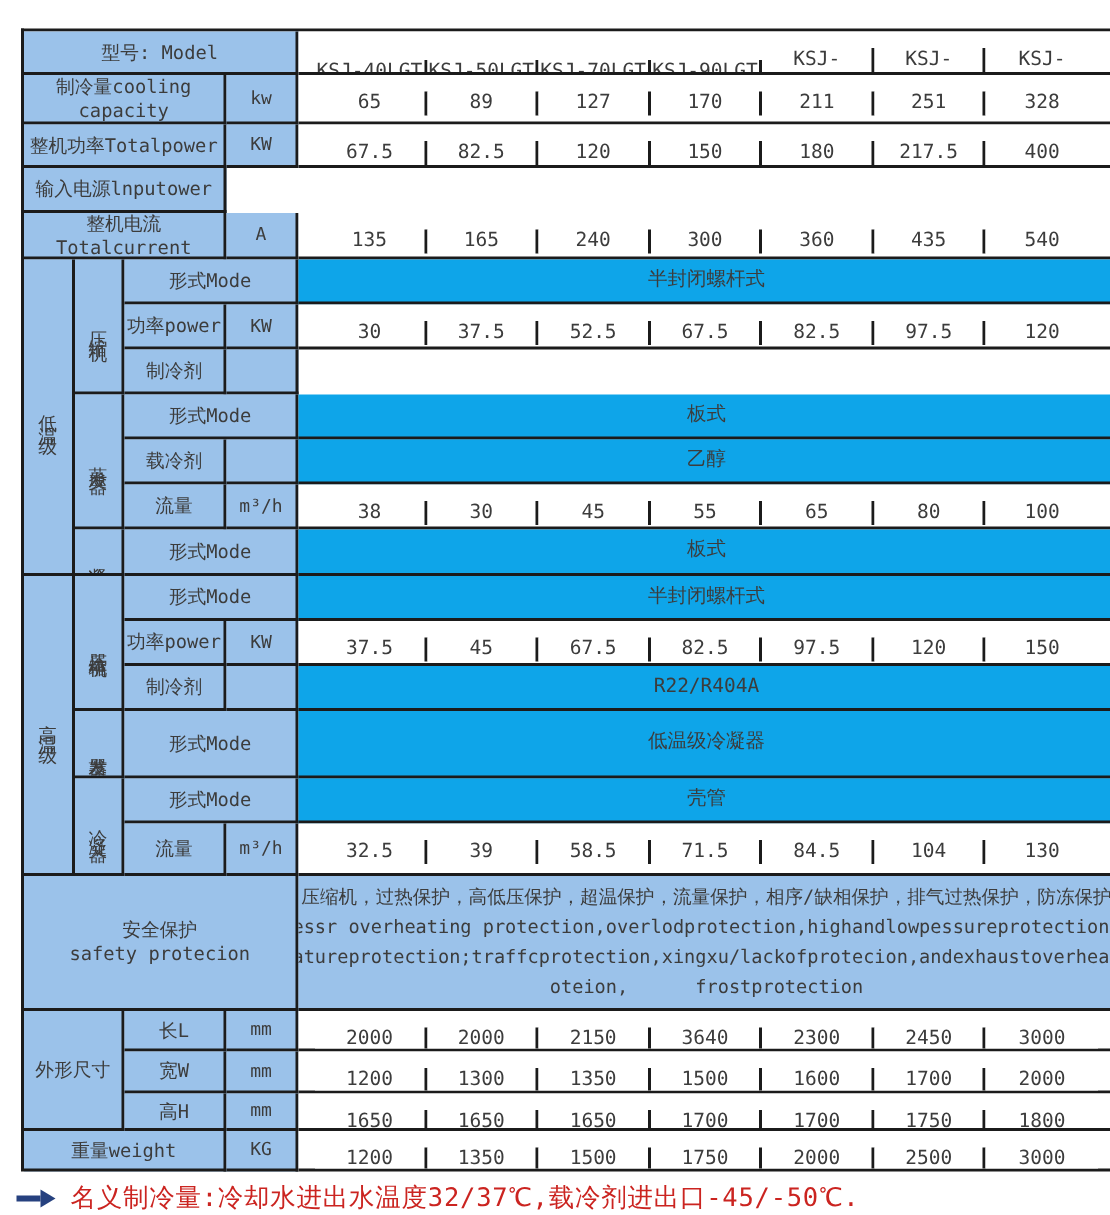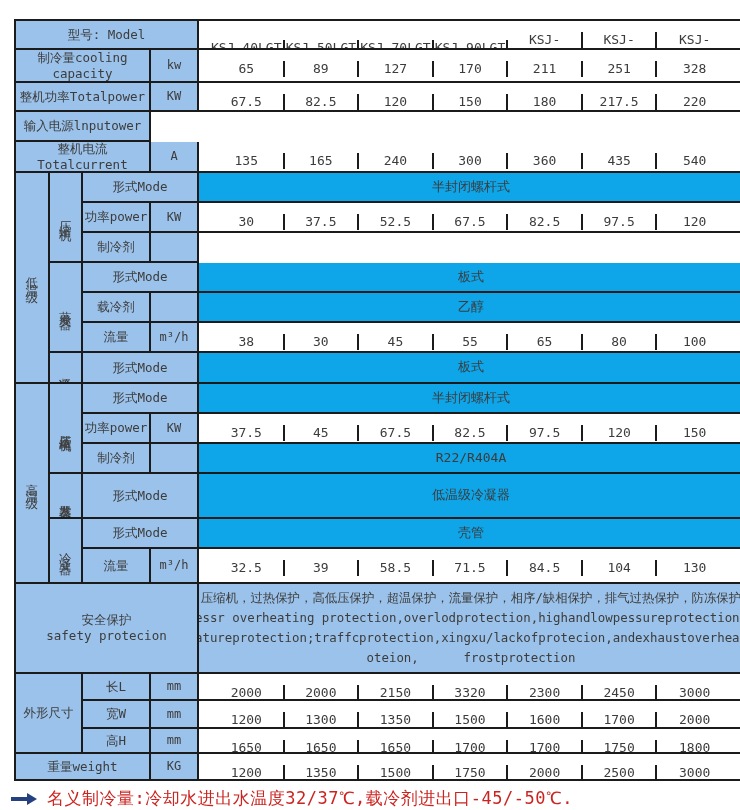--- a/index.html
+++ b/index.html
@@ -99,21 +99,21 @@
 
   <div class="c" style="grid-area:3/1/4/4">整机功率Totalpower</div>
   <div class="c unit" style="grid-area:3/4/4/5">KW</div>
   <div class="c vals" style="grid-area:3/5/4/12">
       <div class="vcell">67.5</div>
       <div class="vcell">82.5</div>
       <div class="vcell">120</div>
       <div class="vcell">150</div>
       <div class="vcell">180</div>
       <div class="vcell">217.5</div>
-      <div class="vcell">220</div>
+      <div class="vcell">400</div>
     </div>
 
   <div class="c" style="grid-area:4/1/5/4">输入电源lnputower</div>
 
   <div class="c" style="grid-area:5/1/6/4">整机电流Totalcurrent</div>
   <div class="c unit" style="grid-area:5/4/6/5">A</div>
   <div class="c vals" style="grid-area:5/5/6/12">
       <div class="vcell">135</div>
       <div class="vcell">165</div>
       <div class="vcell">240</div>
@@ -234,21 +234,21 @@
 oteion,      frostprotection</div>
 
   <div class="c" style="grid-area:20/1/23/3">外形尺寸</div>
 
   <div class="c" style="grid-area:20/3/21/4">长L</div>
   <div class="c unit" style="grid-area:20/4/21/5">mm</div>
   <div class="c vals" style="grid-area:20/5/21/12">
       <div class="vcell">2000</div>
       <div class="vcell">2000</div>
       <div class="vcell">2150</div>
-      <div class="vcell">3320</div>
+      <div class="vcell">3640</div>
       <div class="vcell">2300</div>
       <div class="vcell">2450</div>
       <div class="vcell">3000</div>
     </div>
 
   <div class="c" style="grid-area:21/3/22/4">宽W</div>
   <div class="c unit" style="grid-area:21/4/22/5">mm</div>
   <div class="c vals" style="grid-area:21/5/22/12">
       <div class="vcell">1200</div>
       <div class="vcell">1300</div>

